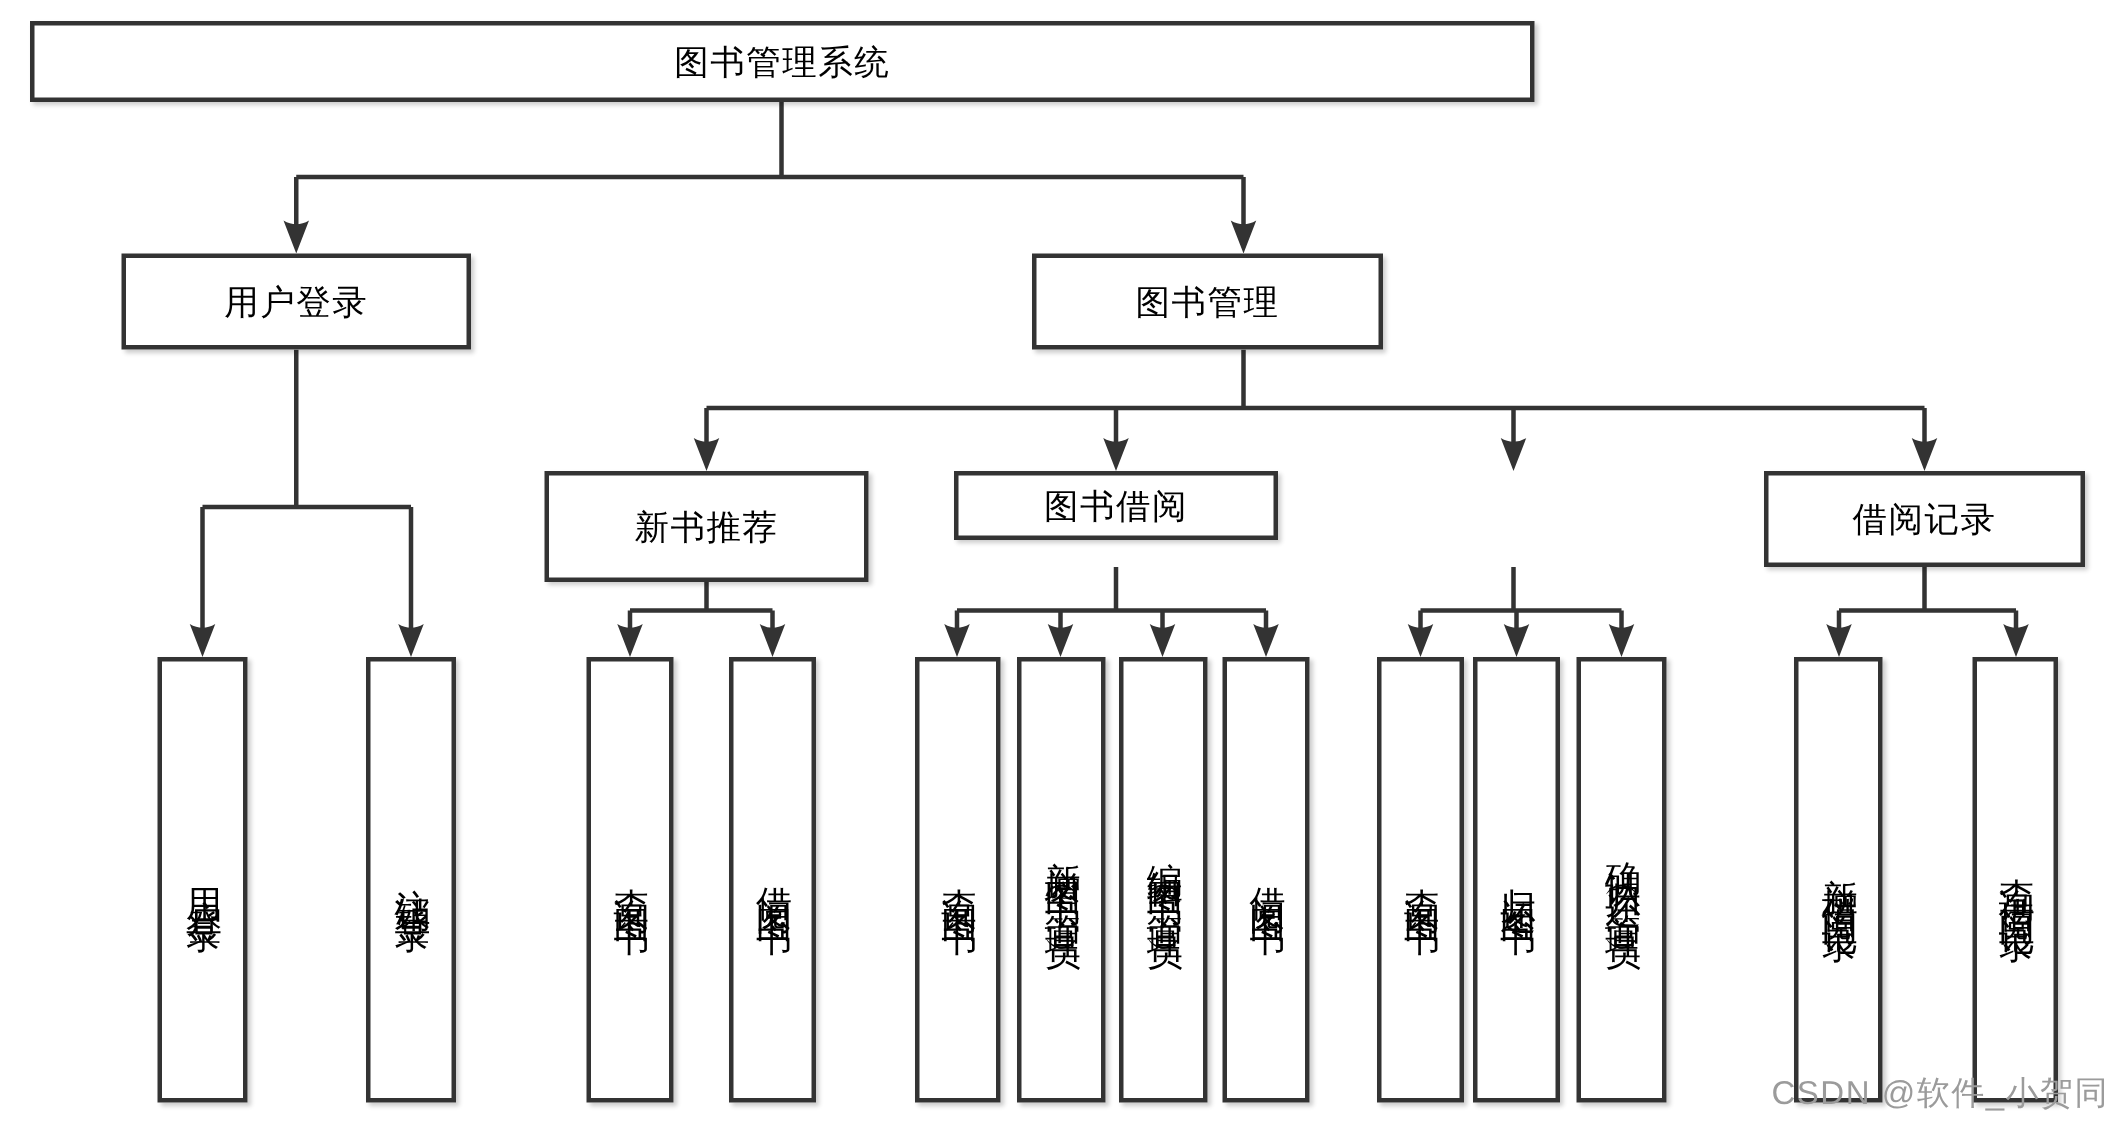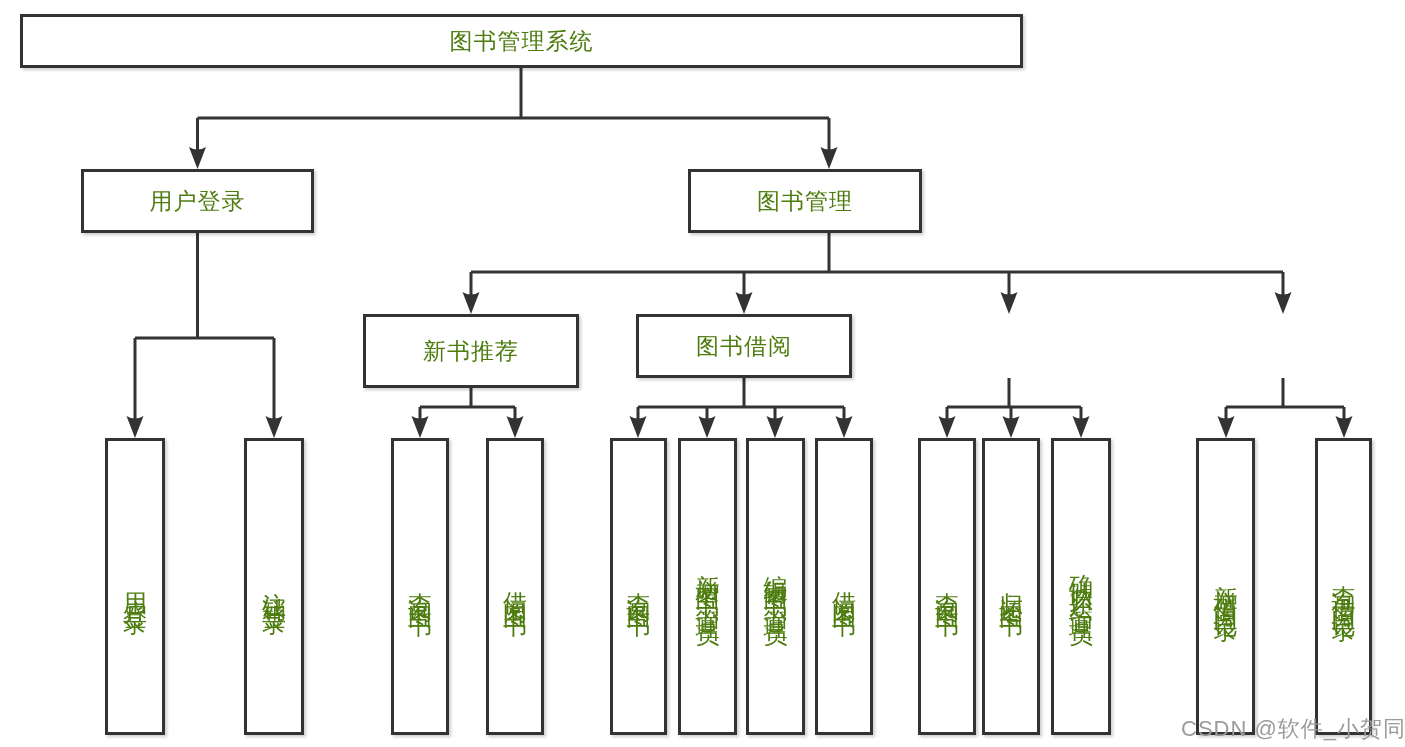--- a/index.html
+++ b/index.html
@@ -10,21 +10,21 @@
     font-family:"Liberation Sans", sans-serif;
     overflow:hidden;
   }
   .connectors{position:absolute;left:0;top:0;z-index:1;}
   .box{
     position:absolute;
     box-sizing:border-box;
     background:#ffffff;
     border:3px solid #333333;
     display:flex;align-items:center;justify-content:center;
-    color:#4d7c0f;
+    color:#000000;
     box-shadow:2px 2px 3px rgba(0,0,0,0.20);
     z-index:2;
   }
   .box.h span{
     font-size:23px;
     letter-spacing:1px;
     white-space:nowrap;
   }
   .box.v span{
     writing-mode:vertical-rl;
@@ -98,22 +98,25 @@
   <div class="box h" style="left:81px;top:169px;width:233px;height:64px">
     <span>用户登录</span>
   </div>
   <div class="box h" style="left:688px;top:169px;width:234px;height:64px">
     <span>图书管理</span>
   </div>
 
   <div class="box h" style="left:363px;top:314px;width:216px;height:74px">
     <span>新书推荐</span>
   </div>
-  <div class="box h" style="left:636px;top:314px;width:216px;height:64px">
+  <div class="box h" style="left:636px;top:314px;width:216px;height:46px">
     <span>图书借阅</span>
+  </div>
+  <div class="box h" style="left:1176px;top:314px;width:214px;height:64px">
+    <span>借阅记录</span>
   </div>
 
   <div class="box v" style="left:105px;top:438px;width:60px;height:297px">
     <span>用户登录</span>
   </div>
   <div class="box v" style="left:244px;top:438px;width:60px;height:297px">
     <span>注销登录</span>
   </div>
 
   <div class="box v" style="left:391px;top:438px;width:58px;height:297px">

